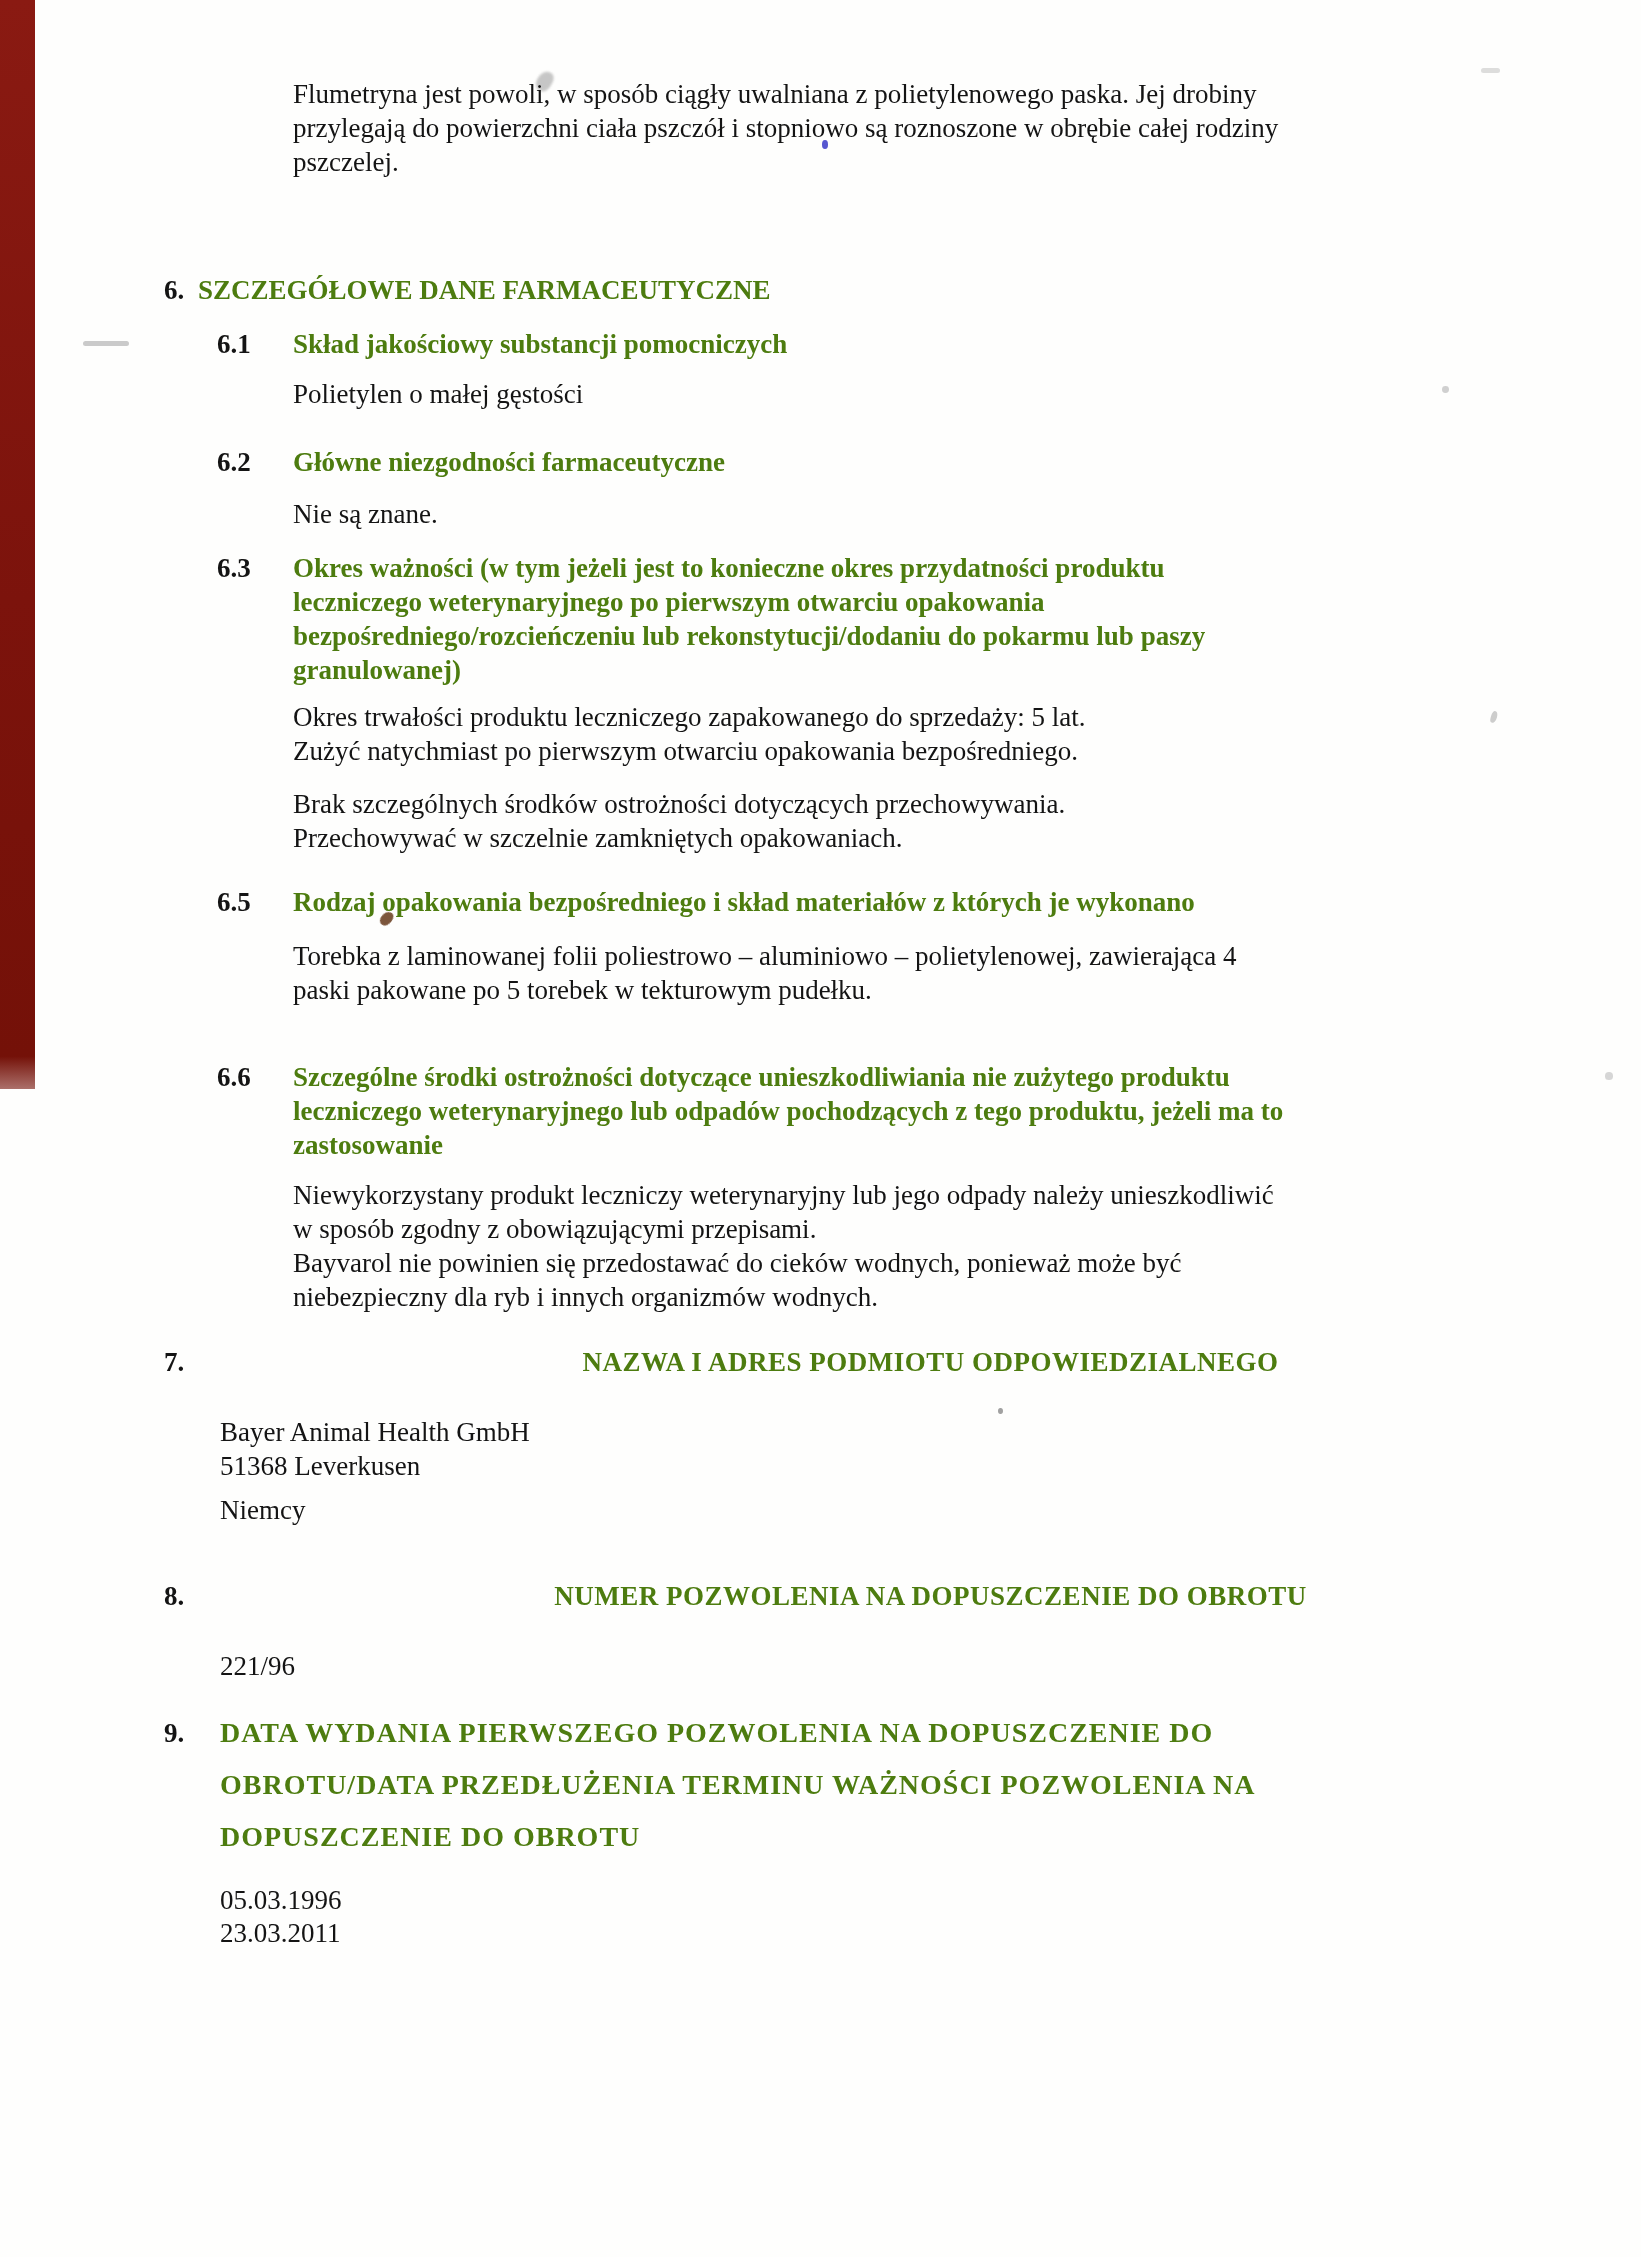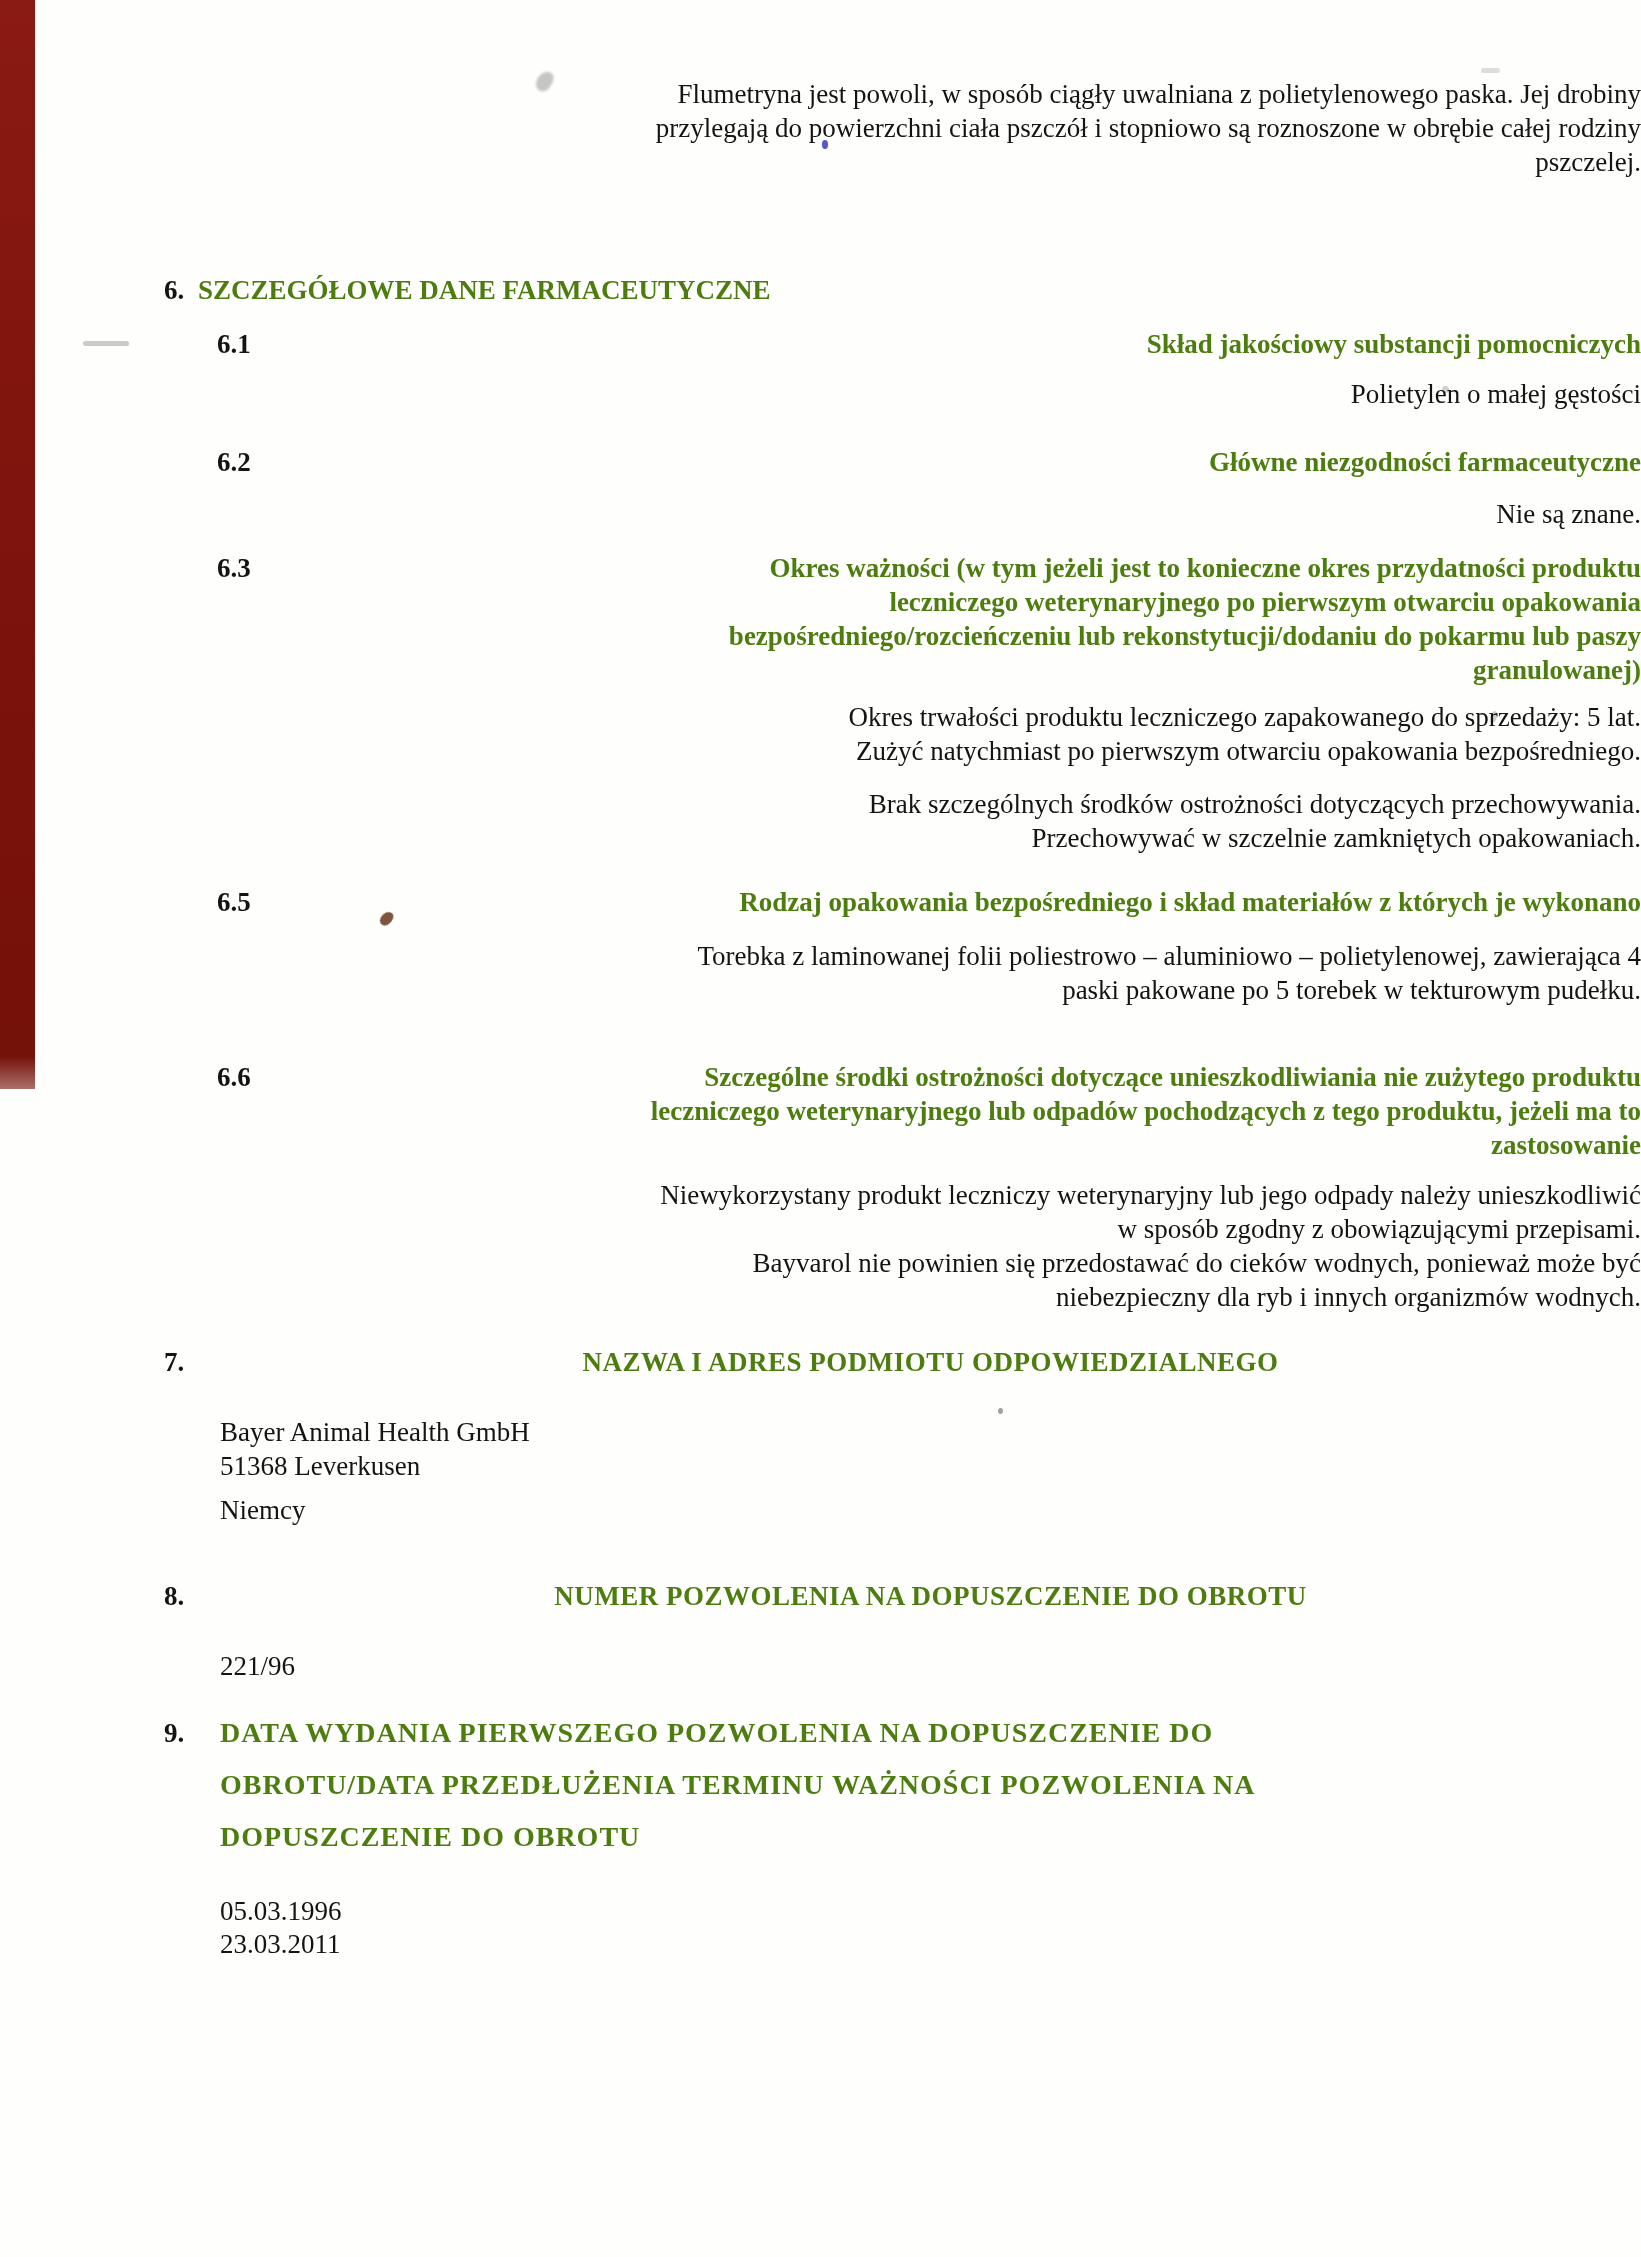--- a/index.html
+++ b/index.html
@@ -15,21 +15,21 @@
   .red-stripe{
     position:absolute;left:0;top:0;width:35px;height:1089px;
     background:linear-gradient(to bottom,#8a1a12 0%,#7c130c 55%,#741108 97%,rgba(116,17,8,.6) 100%);
   }
   .content{position:relative;padding-top:77px;}
   .line{white-space:nowrap;line-height:34px;font-size:27px;}
   .row{position:relative;}
   .num{position:absolute;top:0;font-weight:bold;font-size:27px;line-height:34px;}
   .num-top{left:164px;}
   .num-sub{left:217px;}
-  .ml-body{margin-left:293px;text-align:right;}
+  .ml-body{margin-left:293px;}
   .ml-h6{margin-left:198px;}
   .ml-h7{margin-left:220px;}
   .bold .line{font-weight:bold;color:#4d7c0f;}
   .caps-sp .line{letter-spacing:0.5px;text-align:center;}
   .s9 .line{line-height:52px;font-size:28px;letter-spacing:1px;}
   .dates .line{line-height:33px;}
   
   .art{position:absolute;pointer-events:none;}
   .a-smudge{left:537px;top:71px;width:15.4px;height:21px;background:#9a9a9a;opacity:.55;border-radius:60% 40% 50% 50%;transform:rotate(28deg);filter:blur(1px);}
   .a-blue{left:822px;top:140px;width:5.8px;height:8.7px;background:#3a3ac8;opacity:.85;border-radius:50%;}
@@ -151,20 +151,20 @@
     </div>
 
     <div class="row bold s9" style="margin-top:24px">
       <span class="num num-top" style="line-height:52px">9.</span>
       <div class="ml-h7">
         <div class="line">DATA WYDANIA PIERWSZEGO POZWOLENIA NA DOPUSZCZENIE DO</div>
         <div class="line">OBROTU/DATA PRZEDŁUŻENIA TERMINU WAŻNOŚCI POZWOLENIA NA</div>
         <div class="line">DOPUSZCZENIE DO OBROTU</div>
       </div>
     </div>
-    <div class="para ml-h7 dates" style="margin-top:32px">
+    <div class="para ml-h7 dates" style="margin-top:21px">
       <div class="line">05.03.1996</div>
       <div class="line">23.03.2011</div>
     </div>
 
   </div>
 </div>
 
 
 </body></html>

